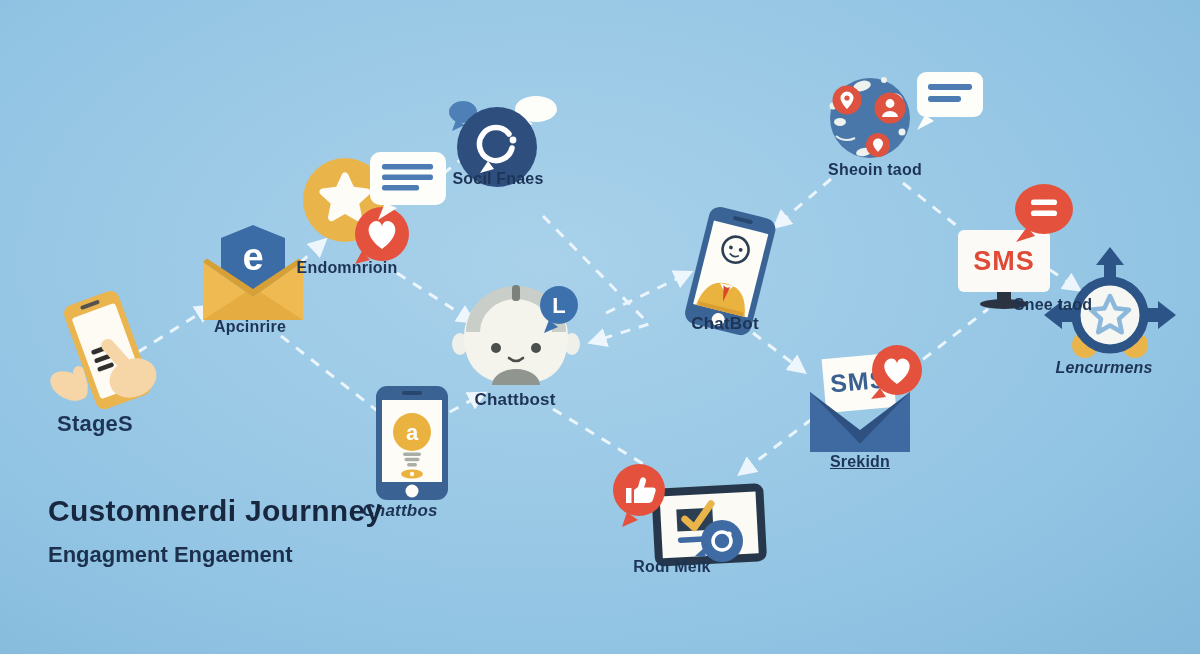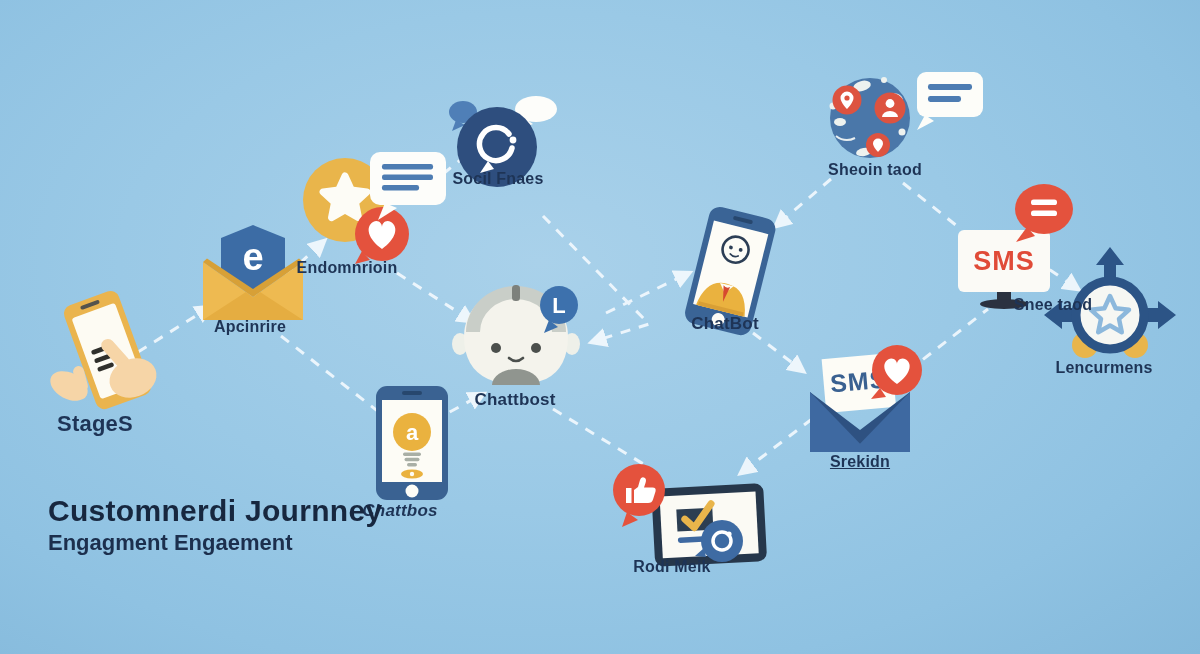--- a/index.html
+++ b/index.html
@@ -9,21 +9,21 @@
     font-family:"Liberation Sans",sans-serif;
   }
   .layer{position:absolute;left:0;top:0;}
   .node{position:absolute;}
   .label{
     position:absolute;transform:translate(-50%,-50%);
     font-weight:700;font-size:16px;color:#1e3456;white-space:nowrap;letter-spacing:.2px;
   }
   .title{position:absolute;left:48px;top:494px;color:#17273f;}
   .title .l1{font-size:30px;font-weight:800;letter-spacing:.3px;}
-  .title .l2{font-size:22px;font-weight:800;margin-top:2px;color:#1c2f4d;}
+  .title .l2{font-size:22px;font-weight:800;margin-top:14px;color:#1c2f4d;}
   svg{display:block;overflow:visible;}
 </style>
 </head>
 <body>
 
 <div class="canvas">
 
   <svg class="layer" width="1200" height="654">
     <defs>
       <marker id="ah" viewBox="0 0 10 10" refX="7.5" refY="5" markerWidth="6.5" markerHeight="6.5" orient="auto">
@@ -265,21 +265,21 @@
 
   <div class="label" style="left:95px;top:424px;font-size:22px;">StageS</div>
   <div class="label" style="left:250px;top:327px;">Apcinrire</div>
   <div class="label" style="left:347px;top:268px;">Endomnrioin</div>
   <div class="label" style="left:498px;top:179px;">Socil Fnaes</div>
   <div class="label" style="left:515px;top:400px;font-size:17px;">Chattbost</div>
   <div class="label" style="left:725px;top:324px;font-size:17px;">ChatBot</div>
   <div class="label" style="left:875px;top:170px;">Sheoin taod</div>
   <div class="label" style="left:860px;top:462px;text-decoration:underline;">Srekidn</div>
   <div class="label" style="left:1005px;top:305px;margin-left:48px;">Snee taod</div>
-  <div class="label" style="left:1104px;top:368px;">Lencurmens</div>
+  <div class="label" style="left:1104px;top:368px;font-style:italic;">Lencurmens</div>
   <div class="label" style="left:400px;top:511px;font-size:17px;font-style:italic;">Chattbos</div>
   <div class="label" style="left:672px;top:567px;">Rodi Meik</div>
 
   <div class="title">
     <div class="l1">Customnerdi Journney</div>
     <div class="l2">Engagment Engaement</div>
   </div>
 
 </div>
 

